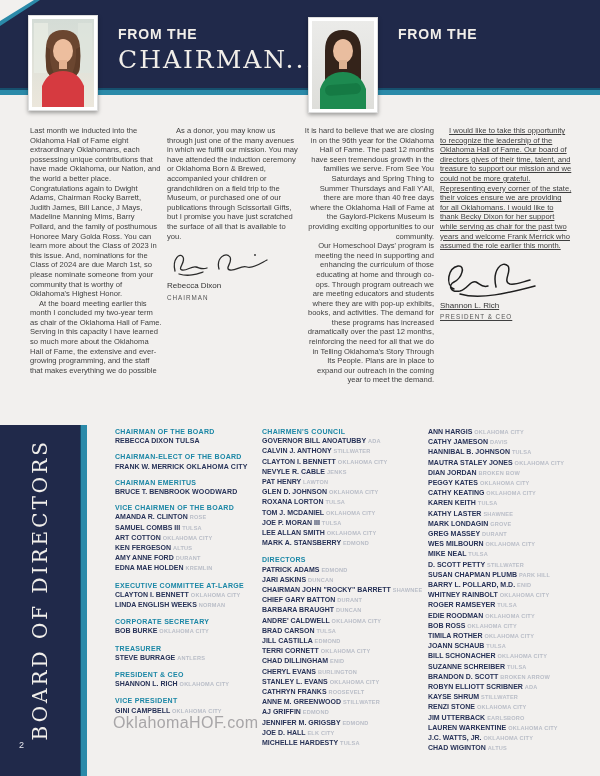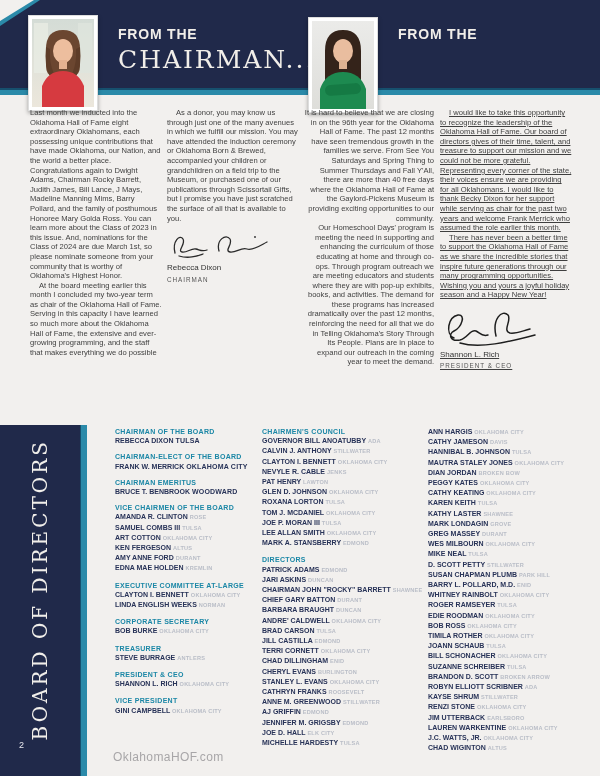--- a/index.html
+++ b/index.html
@@ -18,21 +18,21 @@
   .hdr-president{left:398px;}
   .eyebrow{font-size:14px;font-weight:bold;letter-spacing:.8px;}
   .hdr-title{font-family:"DejaVu Serif",serif;font-size:25px;letter-spacing:2px;margin-top:3px;}
   
   .photo{position:absolute;background:#fff;padding:3px;border:1px solid #ddd;
          box-shadow:0 2px 4px rgba(0,0,0,.35);}
   .photo-chairman{left:28px;top:15px;}
   .photo-president{left:308px;top:17px;}
   .photo svg{display:block;}
   
-  .letter-col{position:absolute;top:108px;font-size:7.6px;line-height:9.6px;color:#3f3f3f;}
+  .letter-col{position:absolute;top:126px;font-size:7.6px;line-height:9.6px;color:#3f3f3f;}
   .col-1{left:30px;width:132px;}
   .col-2{left:167px;width:132px;}
   .col-3{left:303px;width:131px;text-align:right;}
   .col-4{left:440px;width:132px;text-decoration:underline;}
   .para{margin:0;}
   .para.indent{text-indent:9px;}
   .sig-block{margin-top:8px;}
   .sig-svg{display:block;}
   .sig-name{font-size:8px;color:#333;margin-top:2px;}
   .sig-title{font-size:6.3px;letter-spacing:1px;color:#555;margin-top:2px;}
@@ -48,22 +48,22 @@
   .page-num{position:absolute;left:19px;top:740px;color:#e8e8ee;font-size:9px;}
   .board-col{position:absolute;top:427px;}
   .bcol-1{left:115px;width:145px;}
   .bcol-2{left:262px;width:163px;}
   .bcol-3{left:428px;width:165px;}
   .bgroup{margin-bottom:7px;}
   .bheading{color:#1b87a6;font-weight:bold;font-size:7px;letter-spacing:.3px;line-height:9.2px;}
   .bentry{font-size:7px;font-weight:bold;color:#283358;line-height:9.2px;white-space:nowrap;}
   .ct{font-size:5.6px;font-weight:bold;color:#b9bdc7;letter-spacing:.2px;}
   .ct.dark{color:#283358;font-size:7px;}
-  .website{position:absolute;left:113px;top:714px;font-size:12px;color:#a8a6a8;
-           letter-spacing:.4px;cursor:pointer;margin-top:36px;}
+  .website{position:absolute;left:113px;top:714px;font-size:16px;color:#a8a6a8;
+           letter-spacing:.4px;cursor:pointer;}
 </style>
 </head>
 <body>
 
 <div class="page">
 
   <div class="header-band"></div>
   <div class="notch-teal"></div>
   <div class="notch-white"></div>
   <div class="teal-rule"></div>
@@ -139,21 +139,20 @@
 
   <div class="letter-col col-3">
     <div class="paras">
         <p class="para">It is hard to believe that we are closing in on the 96th year for the Oklahoma Hall of Fame. The past 12 months have seen tremendous growth in the families we serve. From See You Saturdays and Spring Thing to Summer Thursdays and Fall Y'All, there are more than 40 free days where the Oklahoma Hall of Fame at the Gaylord-Pickens Museum is providing exciting opportunities to our community.</p>
         <p class="para indent">Our Homeschool Days' program is meeting the need in supporting and enhancing the curriculum of those educating at home and through co-ops. Through program outreach we are meeting educators and students where they are with pop-up exhibits, books, and activities. The demand for these programs has increased dramatically over the past 12 months, reinforcing the need for all that we do in Telling Oklahoma's Story Through Its People. Plans are in place to expand our outreach in the coming year to meet the demand.</p>
       </div>
   </div>
   <div class="letter-col col-4">
     <div class="paras">
         <p class="para indent">I would like to take this opportunity to recognize the leadership of the Oklahoma Hall of Fame. Our board of directors gives of their time, talent, and treasure to support our mission and we could not be more grateful. Representing every corner of the state, their voices ensure we are providing for all Oklahomans. I would like to thank Becky Dixon for her support while serving as chair for the past two years and welcome Frank Merrick who assumed the role earlier this month.</p>
-        <p class="para indent">There has never been a better time to support the Oklahoma Hall of Fame as we share the incredible stories that inspire future generations through our many programming opportunities. Wishing you and yours a joyful holiday season and a Happy New Year!</p>
       </div>
     <div class="sig-block">
       <svg class="sig-svg" width="100" height="40" viewBox="0 0 100 40">
         <g fill="none" stroke="#1e1e1e" stroke-width="1.5" stroke-linecap="round">
           <path d="M14,30 C5,26 8,9 18,7 C26,6 22,19 14,23 C8,26 10,34 20,32 C28,30 30,21 36,23 C40,25 42,29 48,27"></path>
           <path d="M56,28 C52,11 62,1 68,7 C72,12 62,23 70,25 C76,26 82,23 90,21"></path>
           <path d="M20,35 C40,41 68,34 95,27"></path>
         </g>
       </svg>
       <div class="sig-name">Shannon L. Rich</div>

